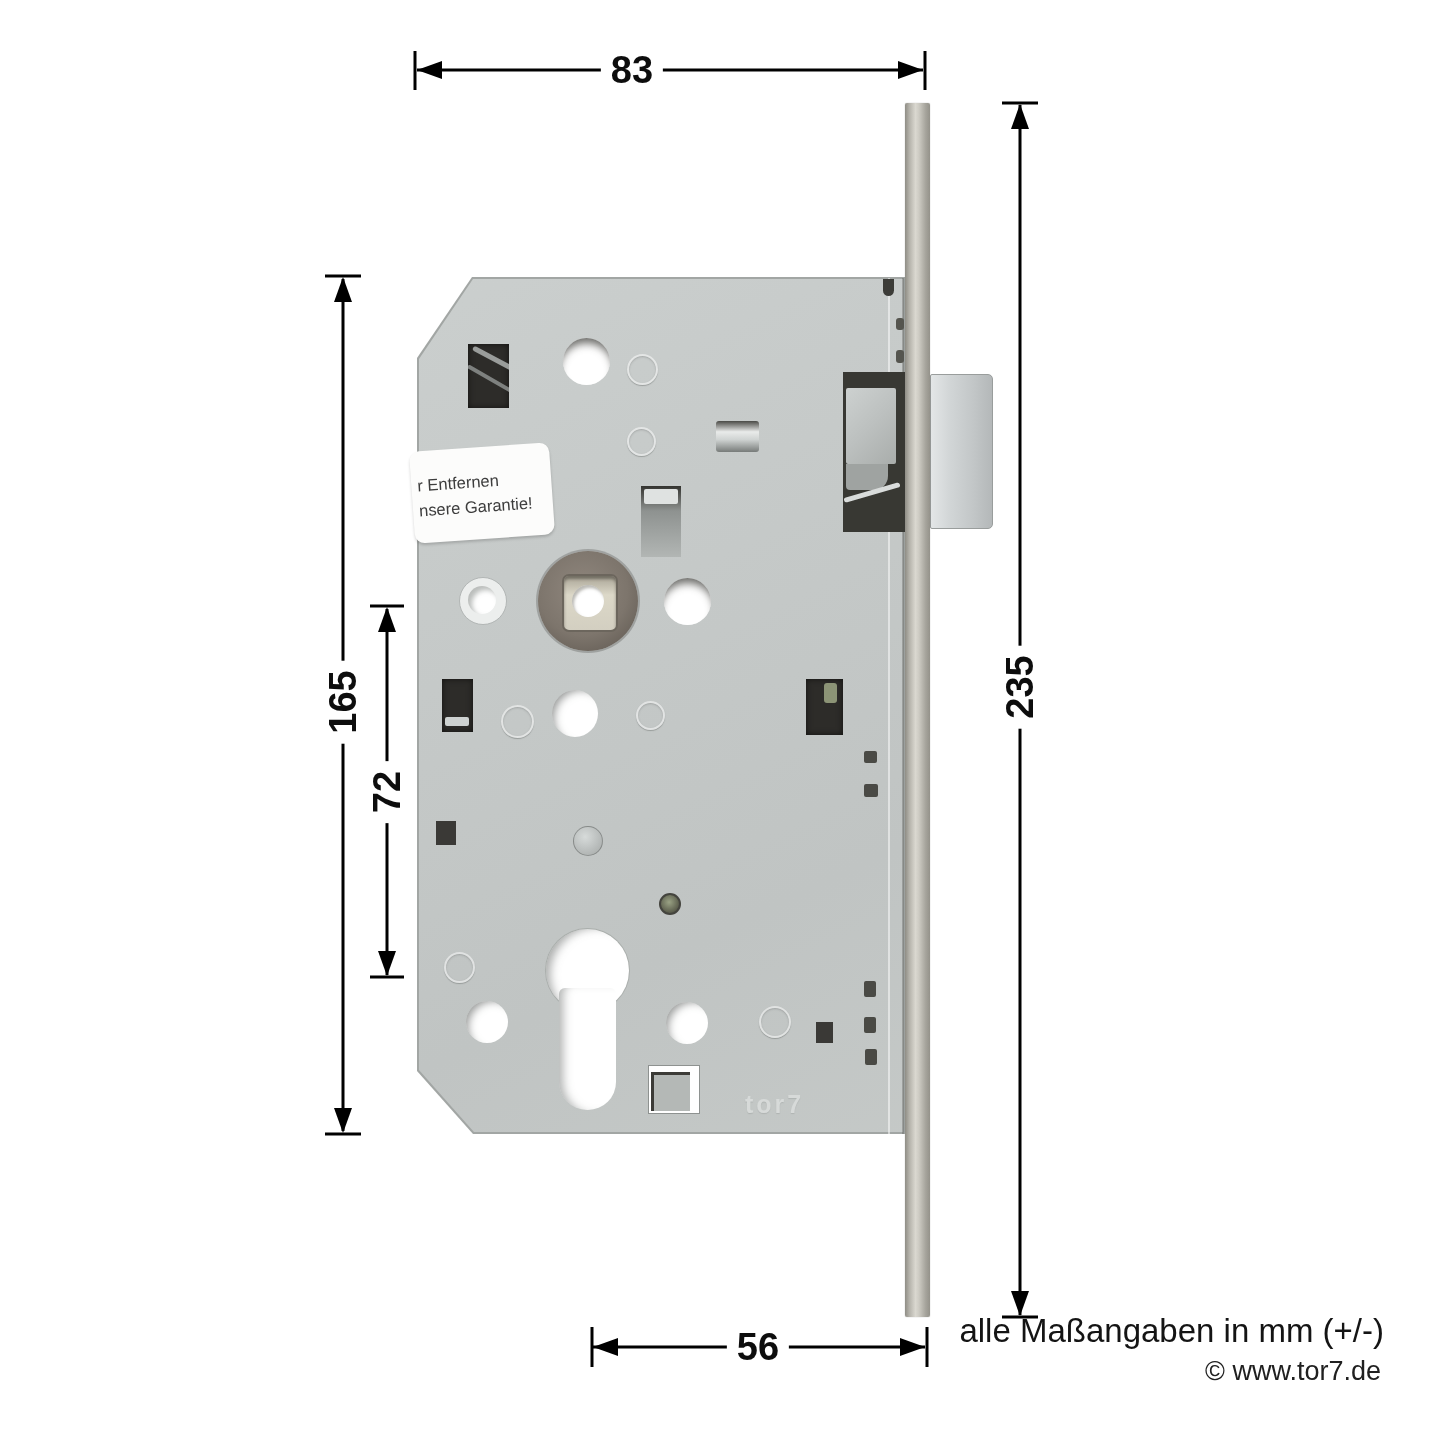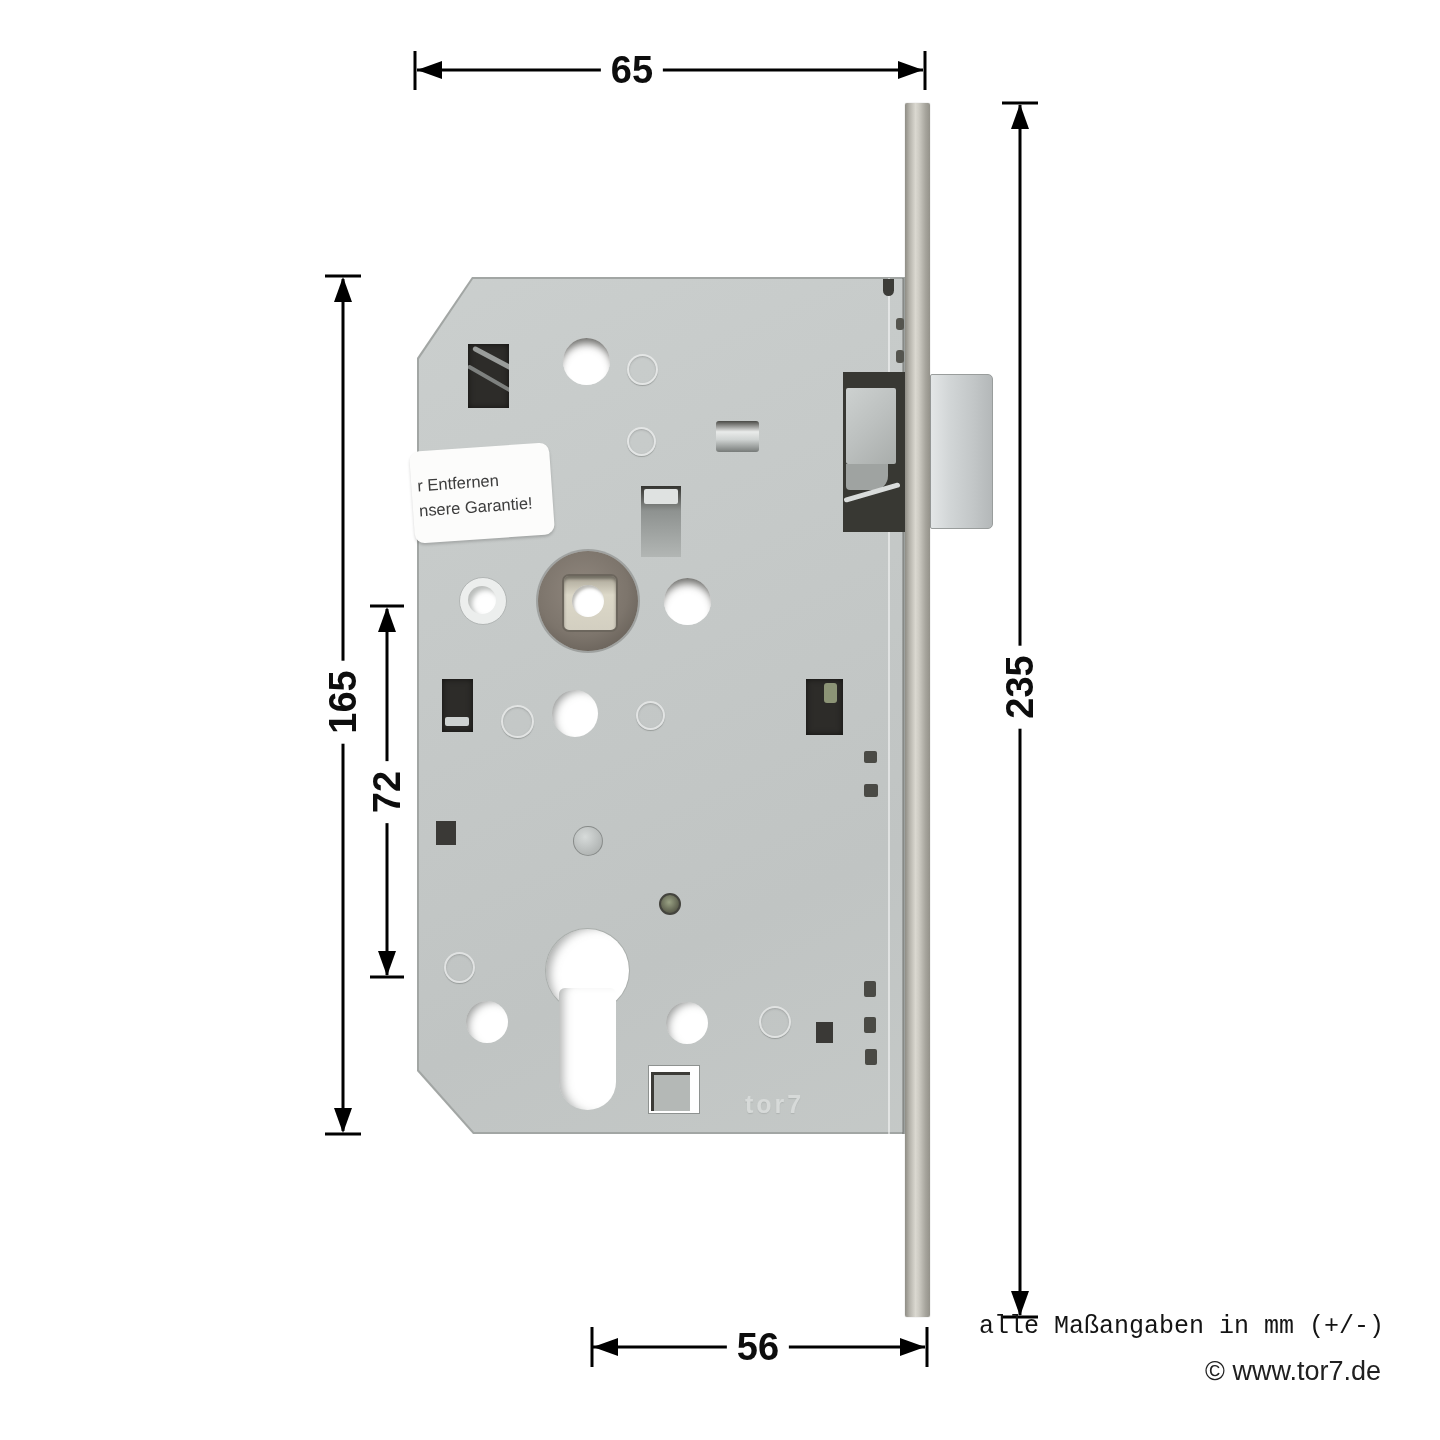--- a/index.html
+++ b/index.html
@@ -131,21 +131,21 @@
   .dimlabel{position:absolute;z-index:6;background:#fff;color:#0d0d0d;font-weight:bold;
     font-size:38px;padding:2px 10px;transform:translate(-50%,-50%);white-space:nowrap;}
   .dimlabel.vert{transform:translate(-50%,-50%) rotate(-90deg);}
   .d98{left:632px;top:70px;}
   .d165{left:343px;top:702px;}
   .d72{left:387px;top:792px;}
   .d235{left:1020px;top:687px;}
   .d65{left:758px;top:1347px;}
 
   
-  .units-note{position:absolute;right:56px;top:1312px;font-size:25px;color:#141414;z-index:6;font-family:Liberation Mono, monospace;}
+  .units-note{position:absolute;right:56px;top:1312px;font-size:33px;color:#141414;z-index:6;}
   .copyright{position:absolute;right:59px;top:1356px;font-size:27px;color:#202020;z-index:6;}
 </style>
 </head>
 <body>
 
 <div class="canvas">
 
   <div>
     <div class="case-outer"></div>
     <div class="case-inner"></div>
@@ -264,21 +264,21 @@
       <g>
         <line x1="593" y1="1347" x2="925" y2="1347"></line>
         <line x1="592" y1="1327" x2="592" y2="1367"></line>
         <line x1="927" y1="1327" x2="927" y2="1367"></line>
         <polygon points="593,1347 618,1338 618,1356" stroke="none"></polygon>
         <polygon points="925,1347 900,1338 900,1356" stroke="none"></polygon>
       </g>
     </g>
   </svg>
 
-  <div class="dimlabel d98">65</div>
+  <div class="dimlabel d98">83</div>
   <div class="dimlabel vert d165">165</div>
   <div class="dimlabel vert d72">72</div>
   <div class="dimlabel vert d235">235</div>
   <div class="dimlabel d65">56</div>
 
   <div class="units-note">alle Maßangaben in mm (+/-)</div>
   <div class="copyright">© www.tor7.de</div>
 
 </div>
 

